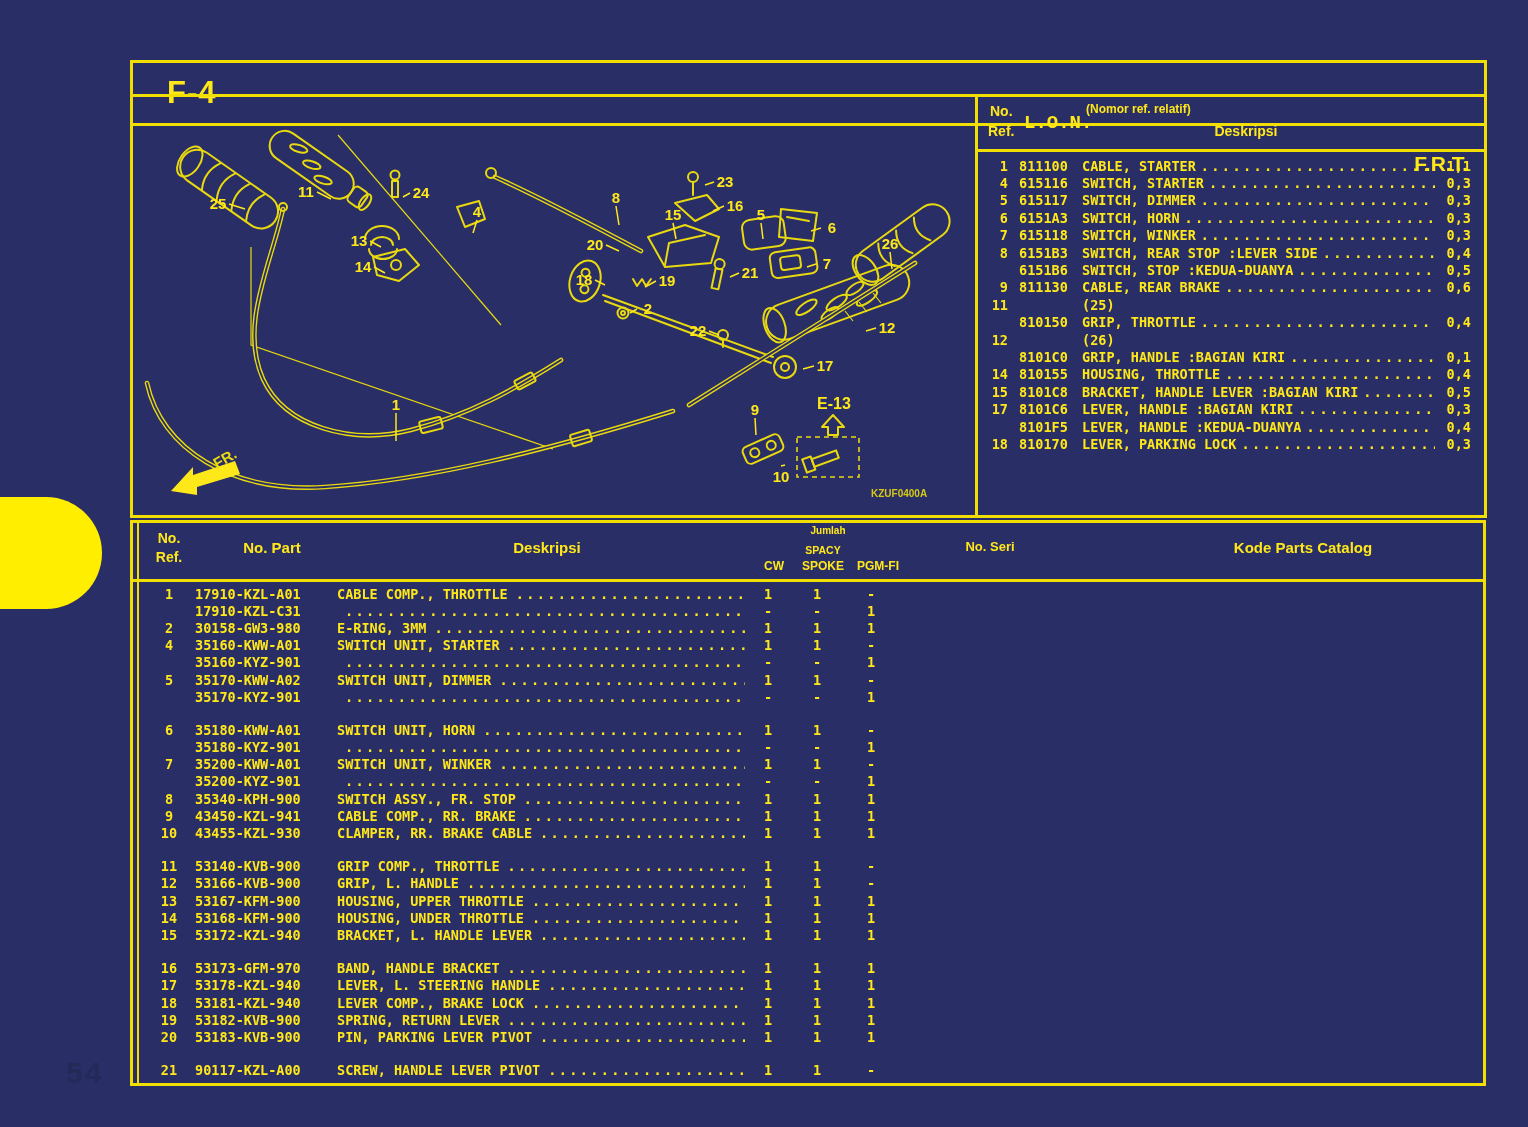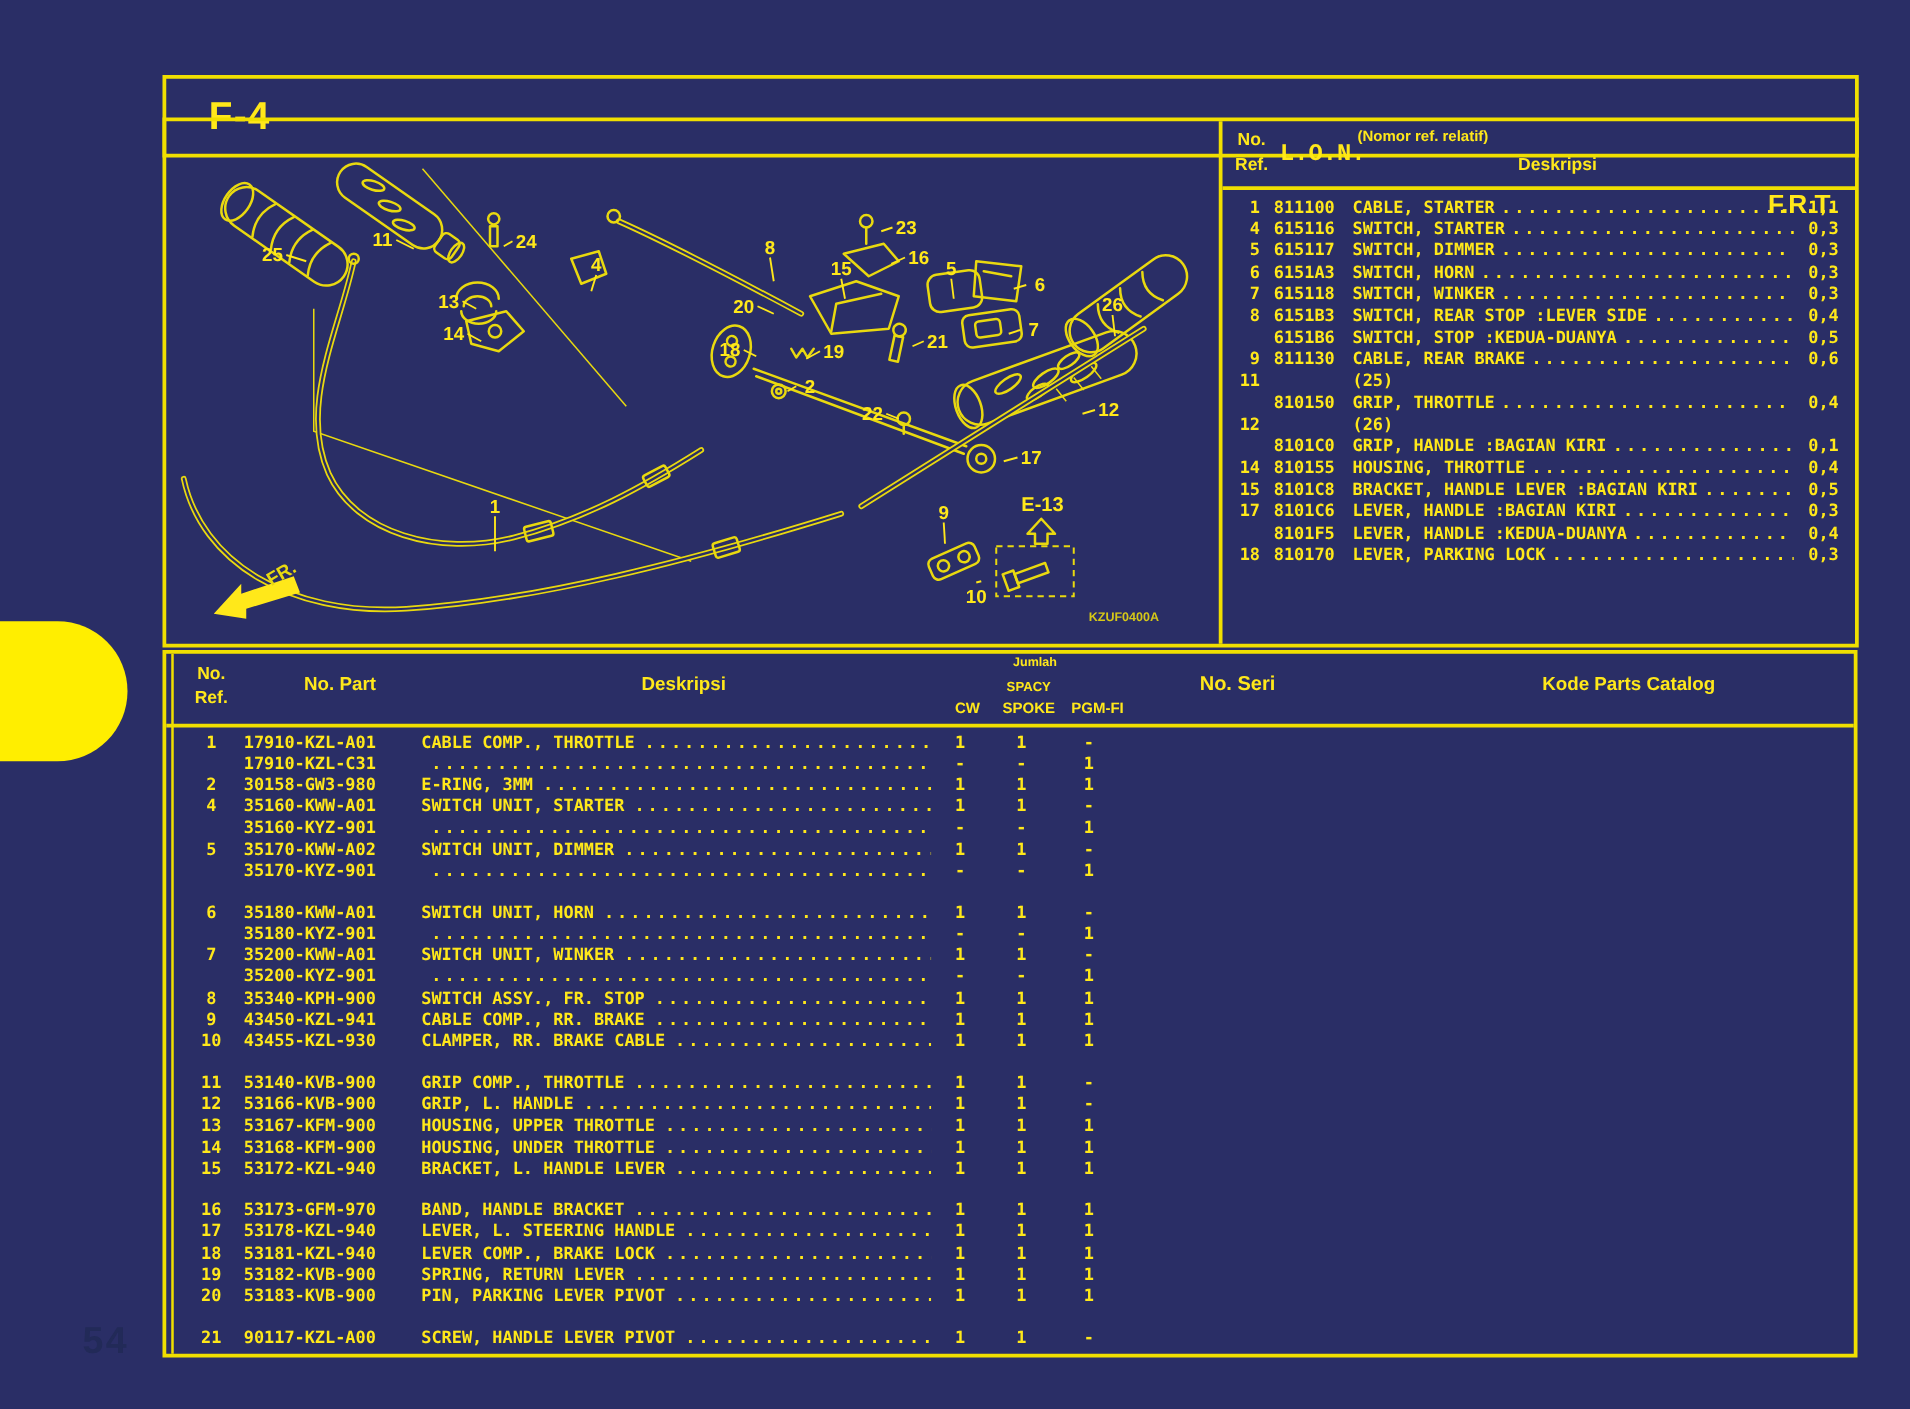--- a/index.html
+++ b/index.html
@@ -48,21 +48,21 @@
   #parts-header .h{position:absolute;text-align:center;white-space:nowrap;}
   #ph-no{left:14px;top:7px;width:44px;font-size:14px;}
   #ph-ref{left:14px;top:26px;width:44px;font-size:14px;}
   #ph-part{left:68px;top:16px;width:142px;font-size:15px;}
   #ph-desc{left:210px;top:16px;width:408px;font-size:15px;}
   #ph-jumlah{left:618px;top:2px;width:154px;font-size:10px;}
   #ph-spacy{left:664px;top:21px;width:52px;font-size:10.5px;}
   #ph-cw{left:618px;top:36px;width:46px;font-size:12px;}
   #ph-spoke{left:664px;top:36px;width:52px;font-size:12px;}
   #ph-pgmfi{left:716px;top:36px;width:58px;font-size:12px;}
-  #ph-seri{left:772px;top:16px;width:170px;font-size:16px;}
+  #ph-seri{left:772px;top:16px;width:170px;font-size:13px;}
   #ph-kode{left:1000px;top:16px;width:340px;font-size:15px;}
   #parts-rows{position:absolute;left:0;right:0;top:62px;}
   .pr{display:flex;height:17.2px;align-items:center;color:var(--ty);
       font-family:"DejaVu Sans Mono",monospace;font-weight:bold;font-size:13.5px;white-space:nowrap;}
   .pr .c-pref{width:44px;margin-left:14px;text-align:center;flex:none;}
   .pr .c-part{width:142px;margin-left:4px;flex:none;}
   .pr .c-pdesc{width:408px;display:flex;overflow:hidden;flex:none;}
   .pr .c-pdesc .dt{flex:none;}
   .pr .c-pdesc .dots{flex:1;overflow:hidden;letter-spacing:2.4px;margin-left:8px;}
   .pr .c-cw{width:46px;text-align:center;flex:none;}

